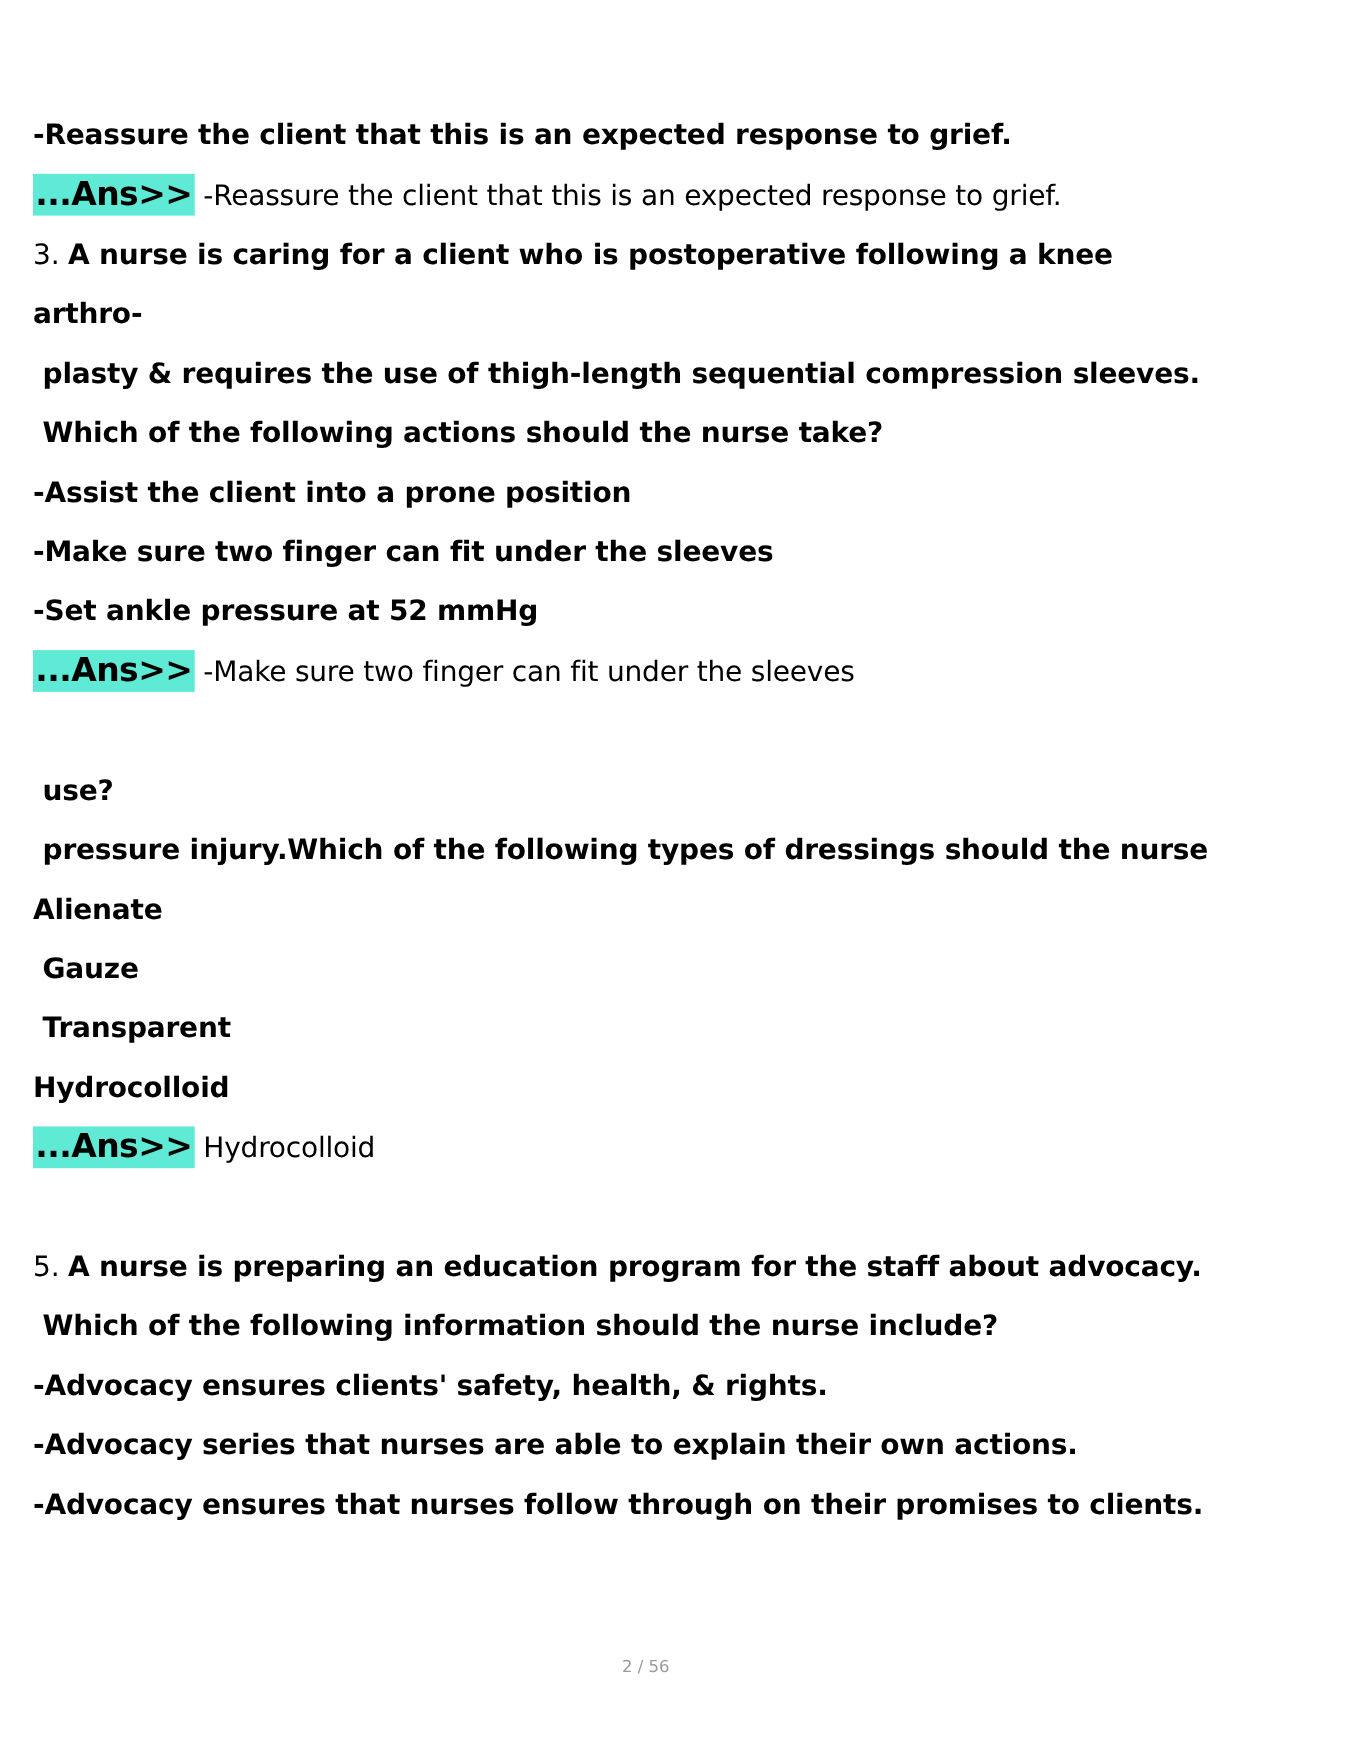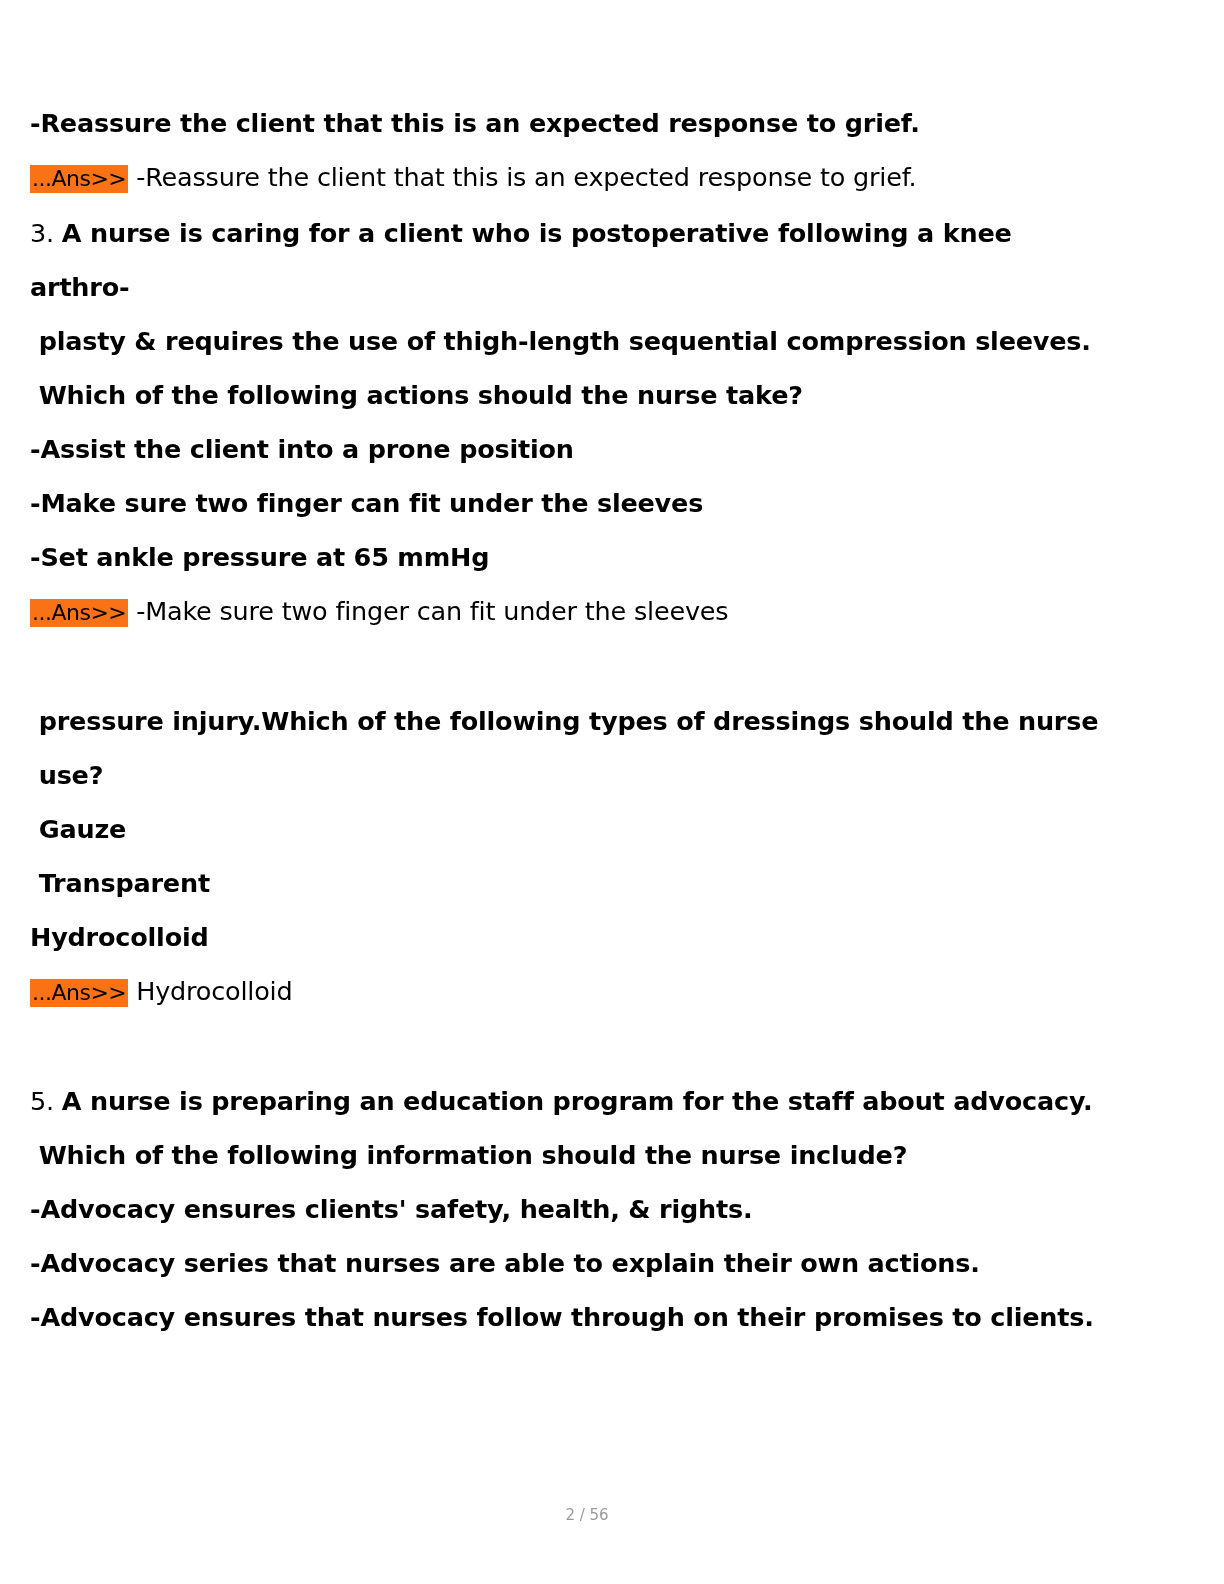--- a/index.html
+++ b/index.html
@@ -21,23 +21,23 @@
   .line {
     font-size: 25.5px;
     line-height: 54px;
     white-space: pre-wrap;
     letter-spacing: -0.2px;
   }
   .bold {
     font-weight: bold;
   }
   .ans-tag {
-    background: #f97316;
-    font-weight: normal;
-    font-size: 22px;
+    background: #5eead4;
+    font-weight: bold;
+    font-size: 30px;
     padding: 1px 2px 2px 2px;
     letter-spacing: -0.5px;
   }
   .ans-text {
     font-weight: normal;
     font-size: 25.5px;
   }
   .gap {
     height: 54px;
   }
@@ -65,31 +65,32 @@
 
   <div class="line bold"> plasty &amp; requires the use of thigh-length sequential compression sleeves.</div>
 
   <div class="line bold"> Which of the following actions should the nurse take?</div>
 
   <div class="line bold">-Assist the client into a prone position</div>
 
 
   <div class="line bold">-Make sure two finger can fit under the sleeves</div>
 
-  <div class="line bold">-Set ankle pressure at 65 mmHg</div>
+  <div class="line bold">-Set ankle pressure at 52 mmHg</div>
 
   <div class="line"><span class="ans-tag">...Ans&gt;&gt;</span><span class="ans-text"> -Make sure two finger can fit under the sleeves</span></div>
 
   <div class="gap"></div>
 
 
+  <div class="line bold"> use?</div>
+
   <div class="line bold"> pressure injury.Which of the following types of dressings should the nurse</div>
 
-  <div class="line bold"> use?</div>
-
+  <div class="line bold">Alienate</div>
 
   <div class="line bold"> Gauze</div>
 
   <div class="line bold"> Transparent</div>
 
   <div class="line bold">Hydrocolloid</div>
 
   <div class="line"><span class="ans-tag">...Ans&gt;&gt;</span><span class="ans-text"> Hydrocolloid</span></div>
 
   <div class="gap"></div>

